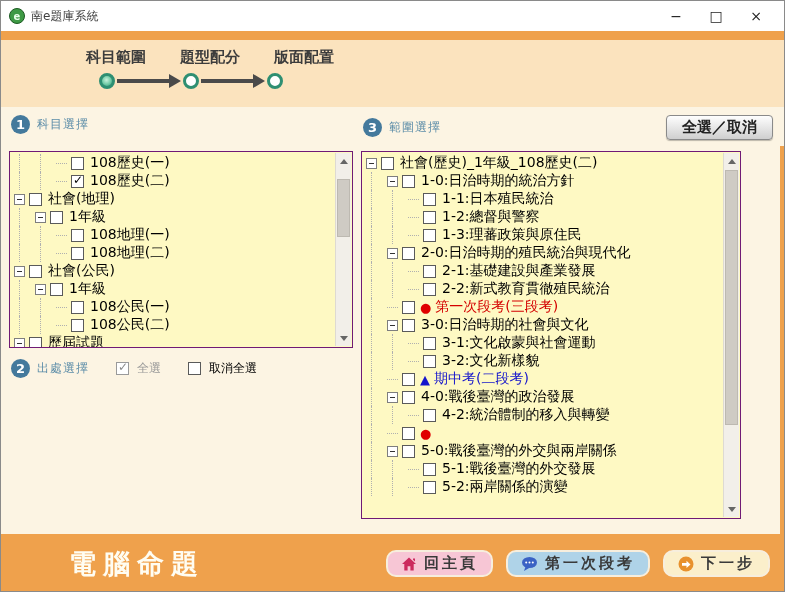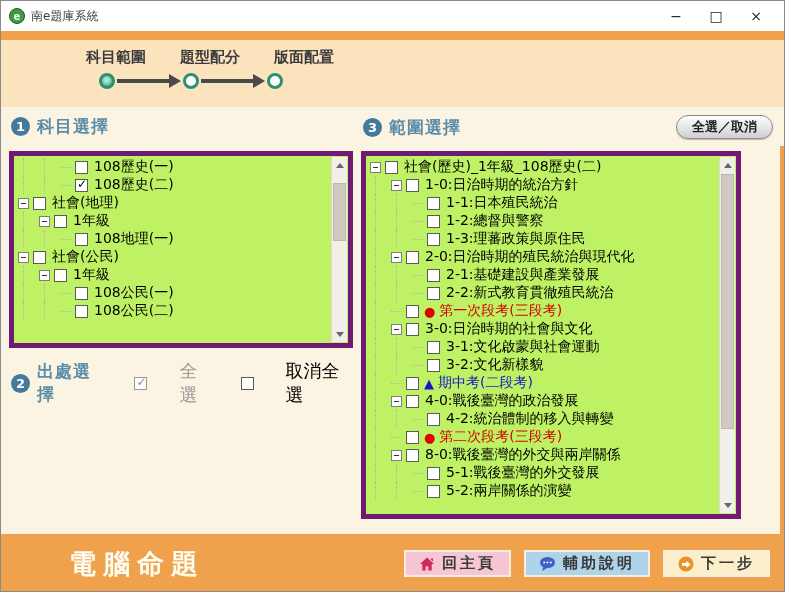--- a/index.html
+++ b/index.html
@@ -24,32 +24,32 @@
   .step-dot.active { background:radial-gradient(circle at 45% 40%, #c8f2dd 0%, #6fc9a4 55%, #2E8F72 100%); }
   .step-line { width:52px; height:4px; background:#4a4a4a; position:relative; margin:0 14px 0 2px; }
   .step-line::after { content:''; position:absolute; right:-12px; top:-5px; border-left:12px solid #4a4a4a; border-top:7px solid transparent; border-bottom:7px solid transparent; }
 
   
   .main { position:absolute; top:106px; left:0; width:100%; height:427px; background:#FCF4E3; }
   .right-edge { position:absolute; top:39px; right:0; width:4px; height:494px; background:#EFA14C; }
 
   .panel-header { display:flex; align-items:center; }
   .num-circle { width:19px; height:19px; border-radius:50%; background:#44799C; color:#fff; font-size:13px; font-weight:bold; display:flex; align-items:center; justify-content:center; margin-right:7px; flex-shrink:0; }
-  .panel-title { font-size:17px; font-weight:bold; color:#5B8CA8; letter-spacing:1px; }
+  .panel-title { font-size:12px; font-weight:normal; color:#5B8CA8; letter-spacing:1px; }
 
   .col-left  { position:absolute; left:8px;  top:0; width:344px; }
   .col-right { position:absolute; left:360px; top:0; width:414px; }
 
   .p1-header { position:absolute; top:8px; left:2px; }
   .p1-box { position:absolute; top:44px; left:0; width:344px; height:197px; }
   .p2-header { position:absolute; top:252px; left:2px; width:344px; }
   .p3-header { position:absolute; top:8px; left:2px; width:410px; }
   .p3-box { position:absolute; top:44px; left:0; width:380px; height:368px; }
 
-  .list-box { background:#bef264; border:5px solid #701a75; overflow:hidden; position:relative; }
+  .list-box { background:#fef9c3; border:1px solid #701a75; overflow:hidden; position:relative; }
   .tree-pad { padding:2px 20px 2px 4px; }
 
   .tree-row { display:flex; align-items:center; height:18px; font-size:14px; color:#000; white-space:nowrap; }
   .indent { width:21px; flex-shrink:0; position:relative; align-self:stretch; }
   .indent::before { content:''; position:absolute; left:5px; top:0; bottom:0; border-left:1px dotted #b0b0b0; }
   .connector { width:14px; flex-shrink:0; position:relative; align-self:stretch; }
   .connector::before { content:''; position:absolute; left:0; right:3px; top:50%; border-top:1px dotted #b0b0b0; }
   .expander { width:11px; height:11px; border:1px solid #7e7e7e; background:#fff; position:relative; margin-right:3px; flex-shrink:0; }
   .expander::before { content:''; position:absolute; left:2px; right:2px; top:4px; height:1px; background:#333; }
 
@@ -67,32 +67,32 @@
 
   
   .vscroll { position:absolute; top:1px; right:1px; bottom:1px; width:16px; background:#f2efe9; border-left:1px solid #dedad2; }
   .sarr { position:absolute; left:0; width:16px; height:16px; display:flex; align-items:center; justify-content:center; }
   .sarr.up { top:0; } .sarr.down { bottom:0; }
   .tri-up { width:0; height:0; border-left:4px solid transparent; border-right:4px solid transparent; border-bottom:5px solid #666; }
   .tri-down { width:0; height:0; border-left:4px solid transparent; border-right:4px solid transparent; border-top:5px solid #666; }
   .thumb { position:absolute; left:1px; width:13px; background:#cfcbc4; border:1px solid #bdb9b1; }
 
   
-  .pill-btn { margin-left:auto; background:linear-gradient(#fefefe,#cfcfcf); border:1px solid #8a8a8a; border-radius:12px; padding:2px 15px; font-size:13px; font-weight:bold; color:#222; box-shadow:0 1px 1px rgba(0,0,0,0.25); cursor:default; }
-
-  
-  .hdr-check { display:flex; align-items:center; margin-left:26px; font-size:18px;gap:24px; }
+  .pill-btn { margin-left:auto; background:linear-gradient(#fefefe,#cfcfcf); border:1px solid #8a8a8a; border-radius:4px; padding:2px 15px; font-size:15px; font-weight:bold; color:#222; box-shadow:0 1px 1px rgba(0,0,0,0.25); cursor:default; }
+
+  
+  .hdr-check { display:flex; align-items:center; margin-left:26px; font-size:12px; }
   .hdr-check .cblabel { margin-left:4px; }
   .hdr-check.disabled .cblabel { color:#999; }
 
   
   .footer { position:absolute; top:533px; left:0; width:100%; height:59px; background:#EFA14C; display:flex; align-items:center; }
   .brand { margin-left:68px; font-size:27px; font-weight:bold; color:#FFFDF2; letter-spacing:7px; }
   .foot-buttons { margin-left:auto; margin-right:14px; display:flex; gap:13px; }
-  .fbtn { display:flex; align-items:center; justify-content:center; gap:7px; height:27px; padding:0 13px; border:2px solid #f7eedd; border-radius:0; font-size:15px; font-weight:bold; color:#3a3a3a; letter-spacing:3px; cursor:default; }
+  .fbtn { display:flex; align-items:center; justify-content:center; gap:7px; height:27px; padding:0 13px; border:2px solid #f7eedd; border-radius:10px; font-size:15px; font-weight:bold; color:#3a3a3a; letter-spacing:3px; cursor:default; }
   .fbtn.home { background:#F7C6D5; }
   .fbtn.help { background:#AFD3E8; }
   .fbtn.next { background:#FBEFCB; }
   .fbtn svg { flex-shrink:0; }
 </style>
 </head>
 <body>
 
 <div class="window">
 
@@ -159,20 +159,27 @@
               <span class="lab">1年級</span>
             </div>
             <div class="tree-row">
               <span class="indent"></span>
               <span class="indent"></span>
               <span class="connector"></span>
               <span class="cb"></span>
               <span class="lab">108地理(一)</span>
             </div>
             <div class="tree-row">
+              <span class="indent"></span>
+              <span class="indent"></span>
+              <span class="connector"></span>
+              <span class="cb"></span>
+              <span class="lab">108地理(二)</span>
+            </div>
+            <div class="tree-row">
               <span class="expander"></span>
               <span class="cb"></span>
               <span class="lab">社會(公民)</span>
             </div>
             <div class="tree-row">
               <span class="indent"></span>
               <span class="expander"></span>
               <span class="cb"></span>
               <span class="lab">1年級</span>
             </div>
@@ -182,20 +189,25 @@
               <span class="connector"></span>
               <span class="cb"></span>
               <span class="lab">108公民(一)</span>
             </div>
             <div class="tree-row">
               <span class="indent"></span>
               <span class="indent"></span>
               <span class="connector"></span>
               <span class="cb"></span>
               <span class="lab">108公民(二)</span>
+            </div>
+            <div class="tree-row">
+              <span class="expander"></span>
+              <span class="cb"></span>
+              <span class="lab">歷屆試題</span>
             </div>
           </div>
         <div class="vscroll">
           <span class="sarr up">
               <span class="tri-up"></span>
             </span>
           <span class="thumb" style="top:26px; height:58px;"></span>
           <span class="sarr down">
               <span class="tri-down"></span>
             </span>
@@ -322,27 +334,26 @@
               <span class="indent"></span>
               <span class="connector"></span>
               <span class="cb"></span>
               <span class="lab">4-2:統治體制的移入與轉變</span>
             </div>
             <div class="tree-row">
               <span class="indent"></span>
               <span class="connector"></span>
               <span class="cb"></span>
               <span class="marker red-circle">●</span>
-              <span class="lab red">第二次段考(三段考)</span>
-            </div>
-            <div class="tree-row">
-              <span class="indent"></span>
-              <span class="expander"></span>
-              <span class="cb"></span>
-              <span class="lab">8-0:戰後臺灣的外交與兩岸關係</span>
+            </div>
+            <div class="tree-row">
+              <span class="indent"></span>
+              <span class="expander"></span>
+              <span class="cb"></span>
+              <span class="lab">5-0:戰後臺灣的外交與兩岸關係</span>
             </div>
             <div class="tree-row">
               <span class="indent"></span>
               <span class="indent"></span>
               <span class="connector"></span>
               <span class="cb"></span>
               <span class="lab">5-1:戰後臺灣的外交發展</span>
             </div>
             <div class="tree-row">
               <span class="indent"></span>
@@ -377,21 +388,21 @@
         <span>回主頁</span>
       </button>
       <button class="fbtn help">
         <svg width="17" height="16" viewBox="0 0 17 16">
             <ellipse cx="8.5" cy="6.5" rx="7.5" ry="5.5" fill="#3A62C4"></ellipse>
             <path d="M4.5 10.5 L3 15 L9 11.5 Z" fill="#3A62C4"></path>
             <circle cx="5.2" cy="6.5" r="1" fill="#fff"></circle>
             <circle cx="8.5" cy="6.5" r="1" fill="#fff"></circle>
             <circle cx="11.8" cy="6.5" r="1" fill="#fff"></circle>
           </svg>
-        <span>輔助說明</span>
+        <span>第一次段考</span>
       </button>
       <button class="fbtn next">
         <svg width="16" height="16" viewBox="0 0 16 16">
             <circle cx="8" cy="8" r="7.5" fill="#E8912D"></circle>
             <path d="M4 7 h4.5 V4.7 L12.5 8.4 L8.5 12 V9.7 H4 Z" fill="#fff"></path>
           </svg>
         <span>下一步</span>
       </button>
     </span>
   </div>

